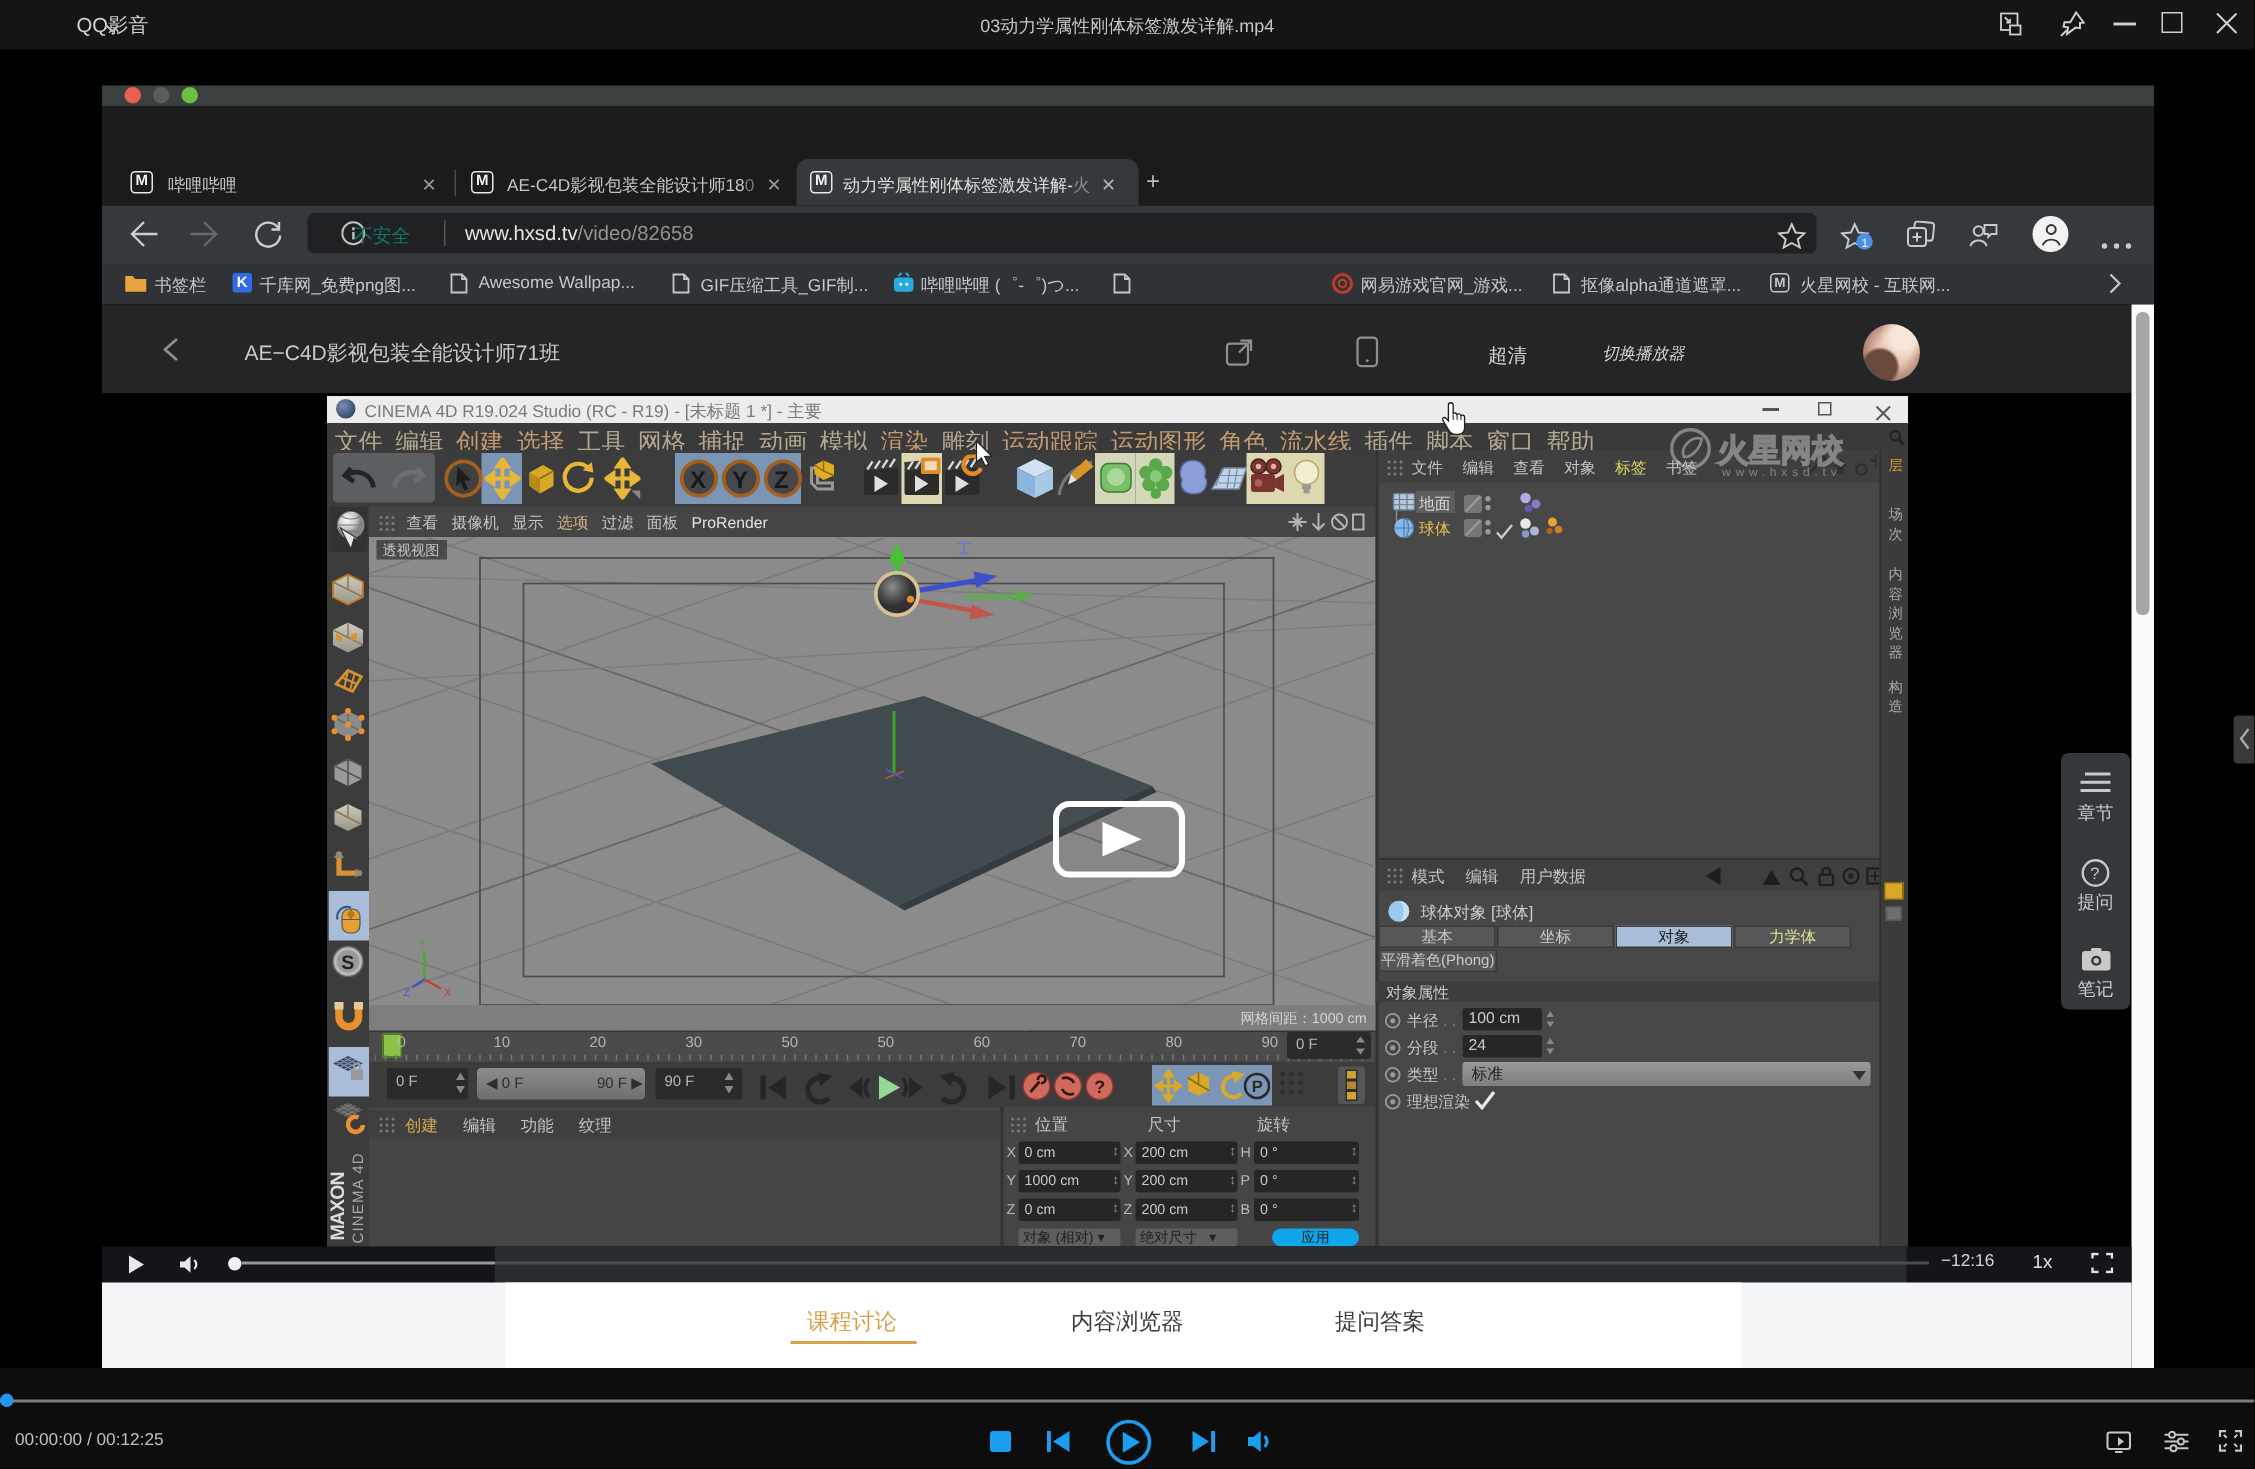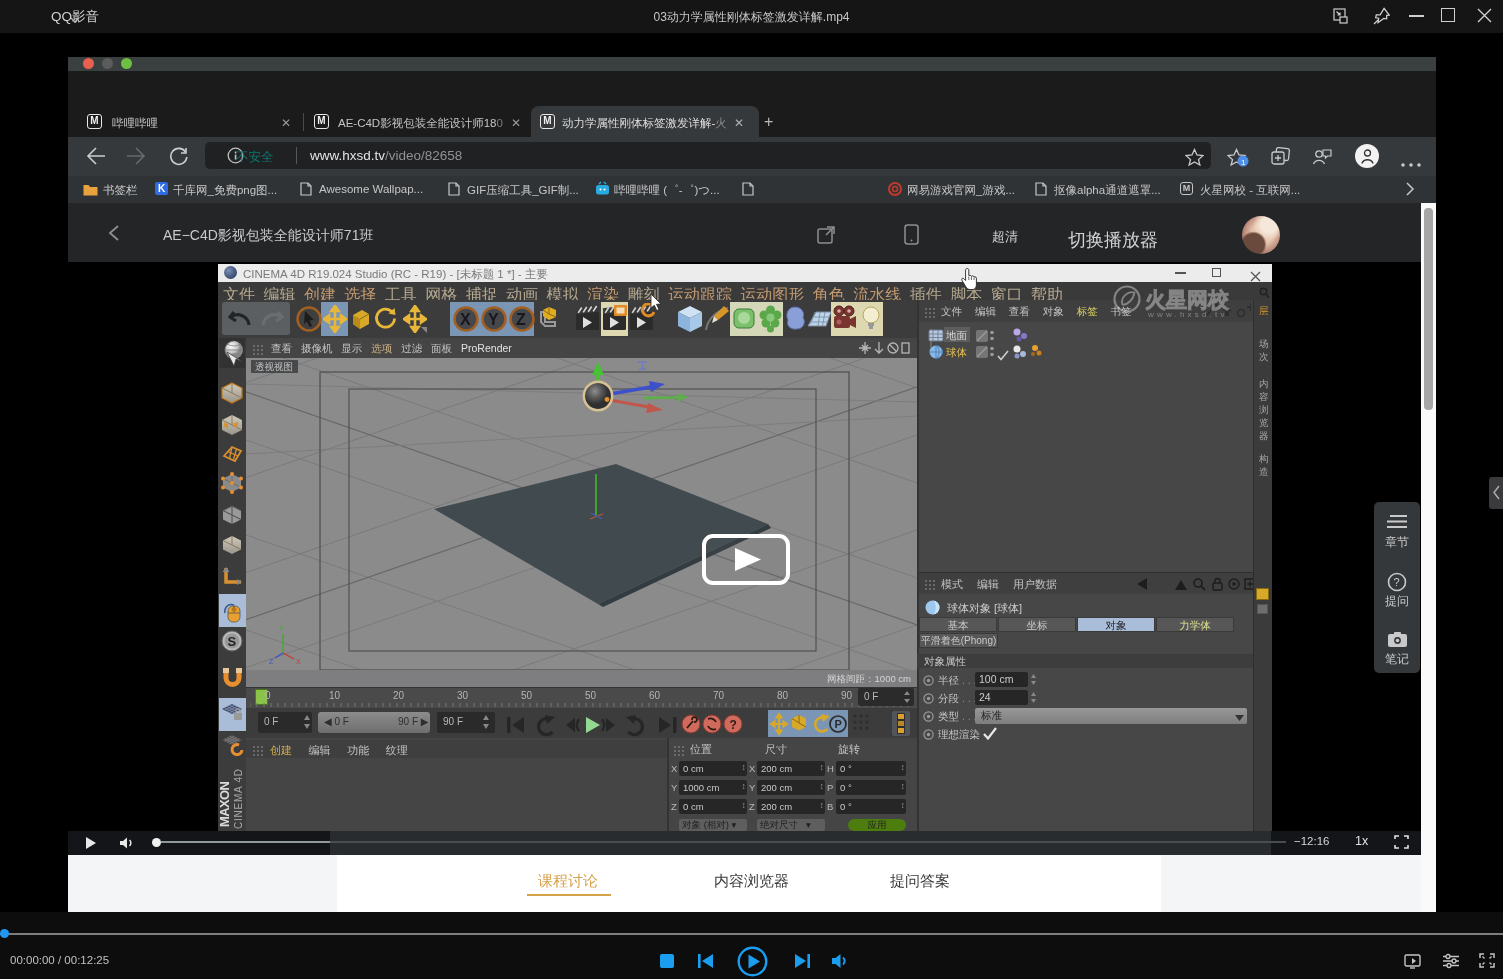--- a/index.html
+++ b/index.html
@@ -177,21 +177,21 @@
 <svg width="20" height="20">
       <rect x="1" y="4" width="14" height="14" rx="2" fill="none" stroke="#8f8f8f" stroke-width="1.5"></rect>
       <path d="M10 2 h7 v7 M17 2 l-8 8" stroke="#8f8f8f" stroke-width="1.5" fill="none"></path>
     </svg></div>
 <div class="a" style="left:903px;top:224px;">
 <svg width="18" height="22">
       <rect x="2" y="1" width="13" height="19" rx="2.5" fill="none" stroke="#8f8f8f" stroke-width="1.5"></rect>
       <circle cx="8.5" cy="16.5" r="1" fill="#8f8f8f"></circle>
     </svg></div>
 <div class="a" style="left:992px;top:228px;font-size:13px;color:#d2d2d2;">超清</div>
-<div class="a" style="left:1068px;top:228px;font-size:18px;color:#d2d2d2;">切换播放器</div>
+<div class="a" style="left:1068px;top:228px;font-size:11px;color:#d2d2d2;font-style:italic;">切换播放器</div>
 <div class="a" style="left:1242px;top:216px;width:38px;height:38px;border-radius:50%;background:radial-gradient(circle at 30% 75%, #6a4a3c 0 28%, rgba(0,0,0,0) 34%),radial-gradient(circle at 72% 22%, #f5e8da 0 20%, rgba(0,0,0,0) 40%),radial-gradient(circle at 55% 45%, #e8c8b2 0 35%, #c09080 60%, #8a6652 85%, #5e4638);"></div>
 
 <div class="a" style="left:1421px;top:203px;width:15px;height:709px;background:#fafafa;"></div>
 <div class="a" style="left:1424px;top:208px;width:9px;height:202px;background:#a6a6a6;border-radius:4px;"></div>
 
 <div class="a" style="left:218px;top:264px;width:1054px;height:567px;background:#454545;"></div>
 
 <div class="a" style="left:218px;top:264px;width:1054px;height:18px;background:#ececec;"></div>
 <div class="a" style="left:224px;top:266px;width:13px;height:13px;border-radius:50%;background:radial-gradient(circle at 35% 35%,#7a8fb3,#1c2f55);"></div>
 <div class="a" style="left:243px;top:267px;font-size:11.5px;color:#7a7a7a;">CINEMA 4D R19.024 Studio (RC - R19) - [未标题 1 *] - 主要</div>
@@ -702,21 +702,21 @@
 <span class="a" style="left:160px;top:24px;">P</span>
     <span class="cbox" style="left:169px;top:22px;width:70px;">0 °</span>
 <span class="a" style="left:4px;top:43px;">Z</span>
     <span class="cbox" style="left:12px;top:41px;">0 cm</span>
 <span class="a" style="left:82px;top:43px;">Z</span>
     <span class="cbox" style="left:90px;top:41px;">200 cm</span>
 <span class="a" style="left:160px;top:43px;">B</span>
     <span class="cbox" style="left:169px;top:41px;width:70px;">0 °</span>
 <span class="a" style="left:12px;top:61px;width:68px;height:12px;background:#5e5e5e;border-radius:2px;color:#222;padding:0 3px;">对象 (相对) ▾</span>
 <span class="a" style="left:90px;top:61px;width:68px;height:12px;background:#5e5e5e;border-radius:2px;color:#222;padding:0 3px;">绝对尺寸&nbsp;&nbsp; ▾</span>
-<span class="a" style="left:181px;top:61px;width:58px;height:12px;background:#4d7c0f;border-radius:6px;color:#222;text-align:center;">应用</span>
+<span class="a" style="left:181px;top:61px;width:58px;height:12px;background:#0ea5e9;border-radius:6px;color:#222;text-align:center;">应用</span>
 </div>
 
 <div class="a" style="left:917px;top:300px;width:355px;height:531px;background:#474747;border-left:2px solid #333;"></div>
 
 <div class="a" style="left:919px;top:300px;width:334px;height:22px;background:#3f3f3f;"></div>
 <div class="a" style="left:924px;top:305px;"><svg width="12" height="12">
       <g fill="#7a7a7a">
         <circle cx="2" cy="2" r="1"></circle>
         <circle cx="6" cy="2" r="1"></circle>
         <circle cx="10" cy="2" r="1"></circle>

